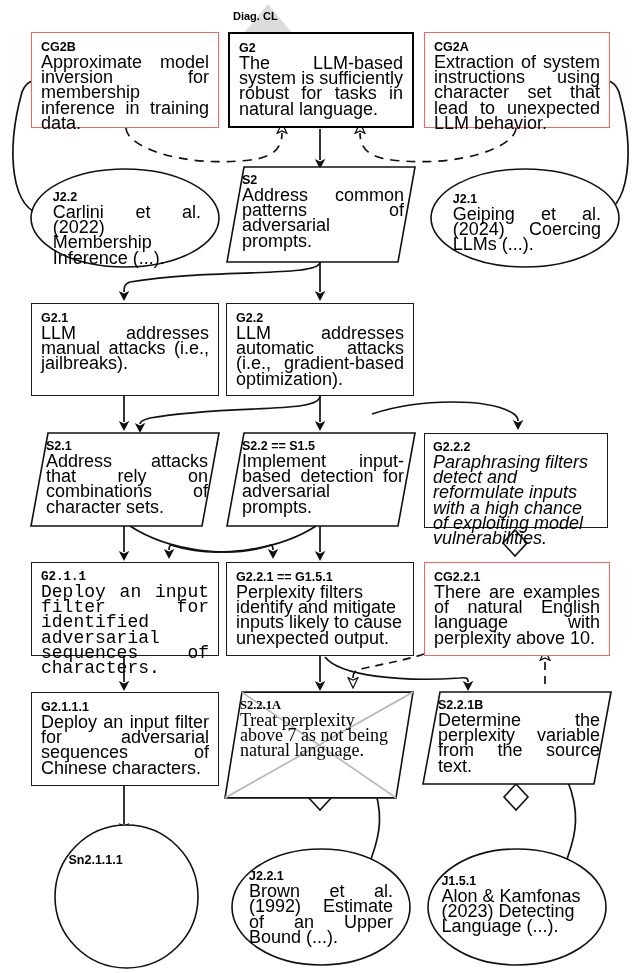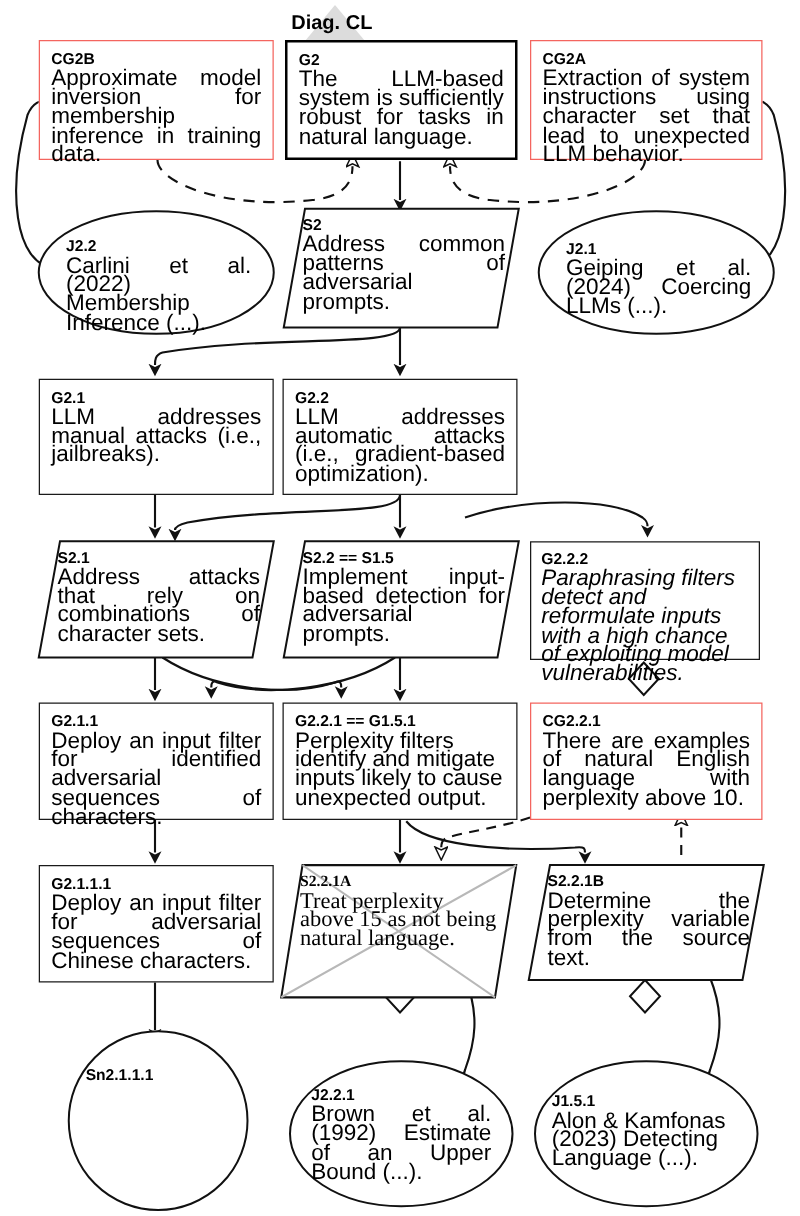--- a/index.html
+++ b/index.html
@@ -14,21 +14,21 @@
   .txt{font-size:18px;line-height:15.2px;color:#000;display:block;text-align:justify;
        text-align-last:left;-webkit-hyphens:none;hyphens:none;}
   .goal{border:1.6px solid #1a1a1a;background:#fff;}
   .goal.ctx{border:1.6px solid #f4655f;}
   .goal.thick{border:2px solid #000000;}
   .strat{background:transparent;}
   .strat .inner{padding:7px 12px 17px 16px;}
   .ell{background:transparent;}
   .ell .inner{padding:0;}
   .ell .ellbox{position:absolute;left:14%;top:24%;width:76%;height:60%;}
-  .diaglabel{position:absolute;font-weight:bold;font-size:16px;color:#000;}
+  .diaglabel{position:absolute;font-weight:bold;font-size:11px;color:#000;}
   .shp{position:absolute;left:0;top:0;width:100%;height:100%;overflow:visible;}
 </style>
 </head>
 <body>
 
 <div id="stage">
 
   <svg class="layer" viewBox="0 0 640 973">
     <defs>
       <marker id="solidArrow" markerWidth="11" markerHeight="11" refX="1" refY="5.2" orient="auto" markerUnits="userSpaceOnUse">
@@ -184,21 +184,21 @@
     </div>
   </div>
 
   <div class="node goal" style="left:424px;top:433px;width:184px;height:95px;">
     <div class="inner" style="padding:6px 8px;">
       <span class="id">G2.2.2</span>
       <span class="txt" style="text-align:left;font-style:italic;">Paraphrasing filters detect and reformulate inputs with a high chance of exploiting model vulnerabilities.</span>
     </div>
   </div>
 
-  <div class="node goal" style="left:31px;top:562px;width:188px;height:94px;">
+  <div class="node goal" style="left:31px;top:562px;width:188px;height:94px;font-family:Liberation Mono, monospace;">
     <div class="inner">
       <span class="id">G2.1.1</span>
       <span class="txt">Deploy an input filter for identified adversarial sequences of characters.</span>
     </div>
   </div>
 
   <div class="node goal" style="left:226px;top:562px;width:188px;height:94px;">
     <div class="inner">
       <span class="id">G2.2.1 == G1.5.1</span>
       <span class="txt" style="text-align:left;">Perplexity filters identify and mitigate inputs likely to cause unexpected output.</span>
@@ -222,21 +222,21 @@
   <div class="node strat" style="left:224px;top:691px;width:190px;height:108px;font-family:Liberation Serif, serif;">
     <svg class="shp" viewBox="0 0 190 94" preserveAspectRatio="none">
       <polygon points="18,1 189,1 172,93 1,93" fill="#fff" stroke="#111" stroke-width="1.6"></polygon>
       <g>
         <line x1="18" y1="1" x2="172" y2="93" stroke="#b8b8b8" stroke-width="1.5"></line>
         <line x1="189" y1="1" x2="1" y2="93" stroke="#b8b8b8" stroke-width="1.5"></line>
       </g>
     </svg>
     <div class="inner">
       <span class="id">S2.2.1A</span>
-      <span class="txt" style="text-align:left;">Treat perplexity above 15 as not being natural language.</span>
+      <span class="txt" style="text-align:left;">Treat perplexity above 7 as not being natural language.</span>
     </div>
   </div>
 
   <div class="node strat" style="left:422px;top:691px;width:190px;height:94px;">
     <svg class="shp" viewBox="0 0 190 94" preserveAspectRatio="none">
       <polygon points="18,1 189,1 172,93 1,93" fill="#fff" stroke="#111" stroke-width="1.6"></polygon>
     </svg>
     <div class="inner">
       <span class="id">S2.2.1B</span>
       <span class="txt">Determine the perplexity variable from the source text.</span>

